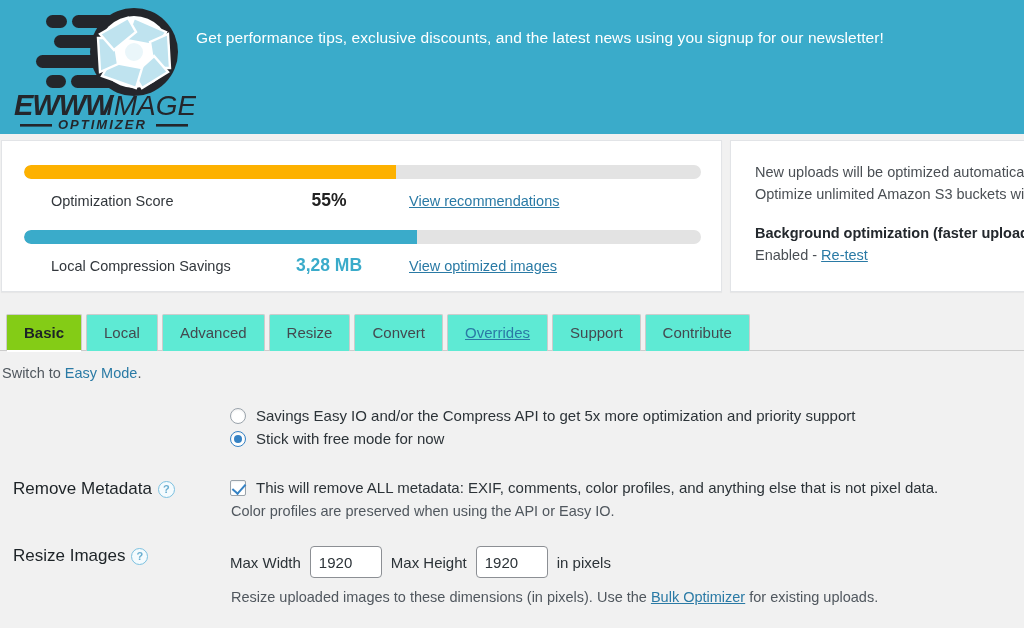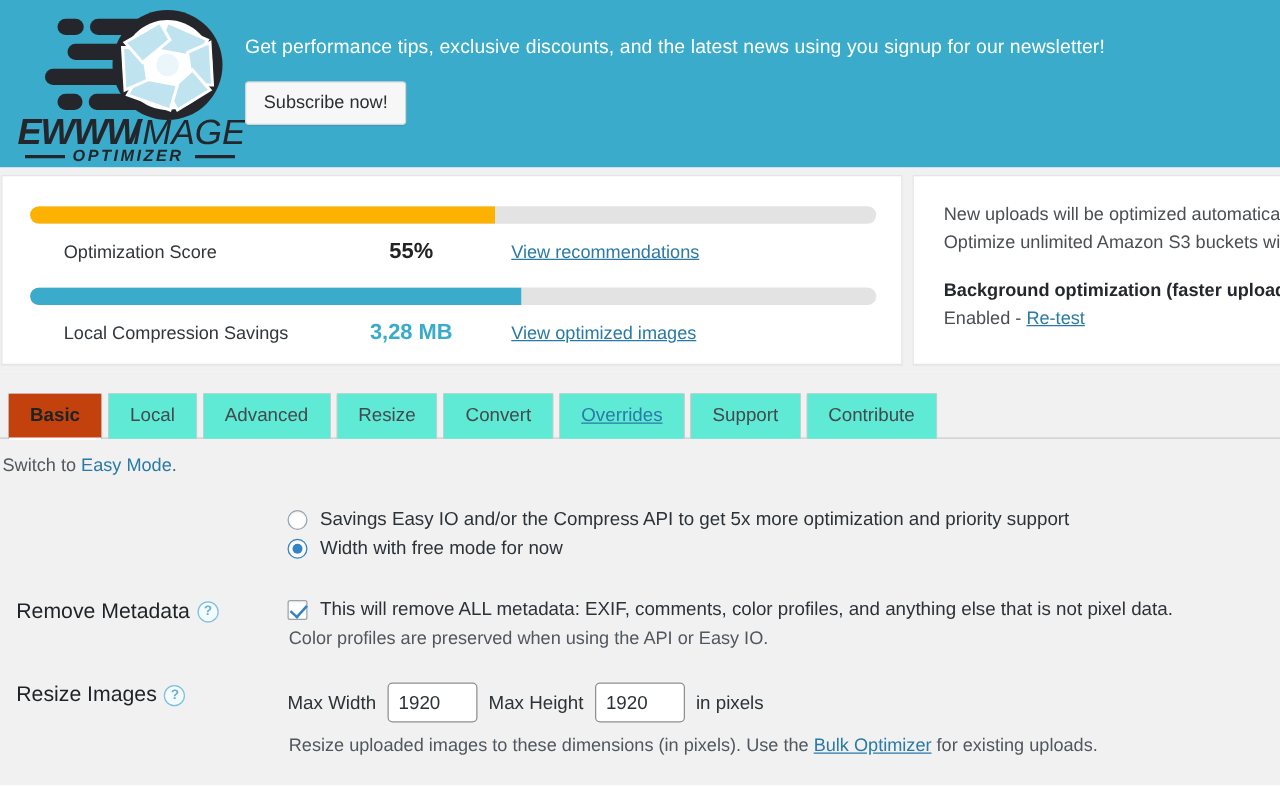--- a/index.html
+++ b/index.html
@@ -145,21 +145,21 @@
     border: 1px solid #ccc;
     border-bottom: none;
     padding: 9px 17px 10px;
     font-size: 15px;
     color: #43494f;
     cursor: pointer;
     line-height: 1.15;
     border-radius: 2px 2px 0 0;
   }
   .tab.active {
-    background: #c2410c;
+    background: #84cc16;
     color: #1d2327;
     font-weight: bold;
     border-color: #ccc;
     position: relative;
   }
   .tab.active::after {
     content:"";
     position: absolute;
     left: 0; right: 0; bottom: -1px;
     height: 2px;
@@ -320,21 +320,20 @@
       <text x="6" y="109" font-family="Liberation Sans, sans-serif" font-size="29" font-weight="bold" font-style="italic" fill="#24262b" letter-spacing="-1">EWWW</text>
       <text x="98" y="109" font-family="Liberation Sans, sans-serif" font-size="28" font-style="italic" fill="#24262b" letter-spacing="0">IMAGE</text>
       <rect x="12" y="118" width="32" height="2.6" fill="#24262b"></rect>
       <text x="50" y="123" font-family="Liberation Sans, sans-serif" font-size="13" font-weight="bold" font-style="italic" fill="#24262b" letter-spacing="2">OPTIMIZER</text>
       <rect x="148" y="118" width="32" height="2.6" fill="#24262b"></rect>
     </svg>
   </div>
 
   <div class="banner-body">
     <div class="banner-text">Get performance tips, exclusive discounts, and the latest news using you signup for our newsletter!</div>
-    <button class="subscribe-btn">Subscribe now!</button>
   </div>
 </div>
 
 <div class="stats-strip">
 
   <div class="panel panel-left">
 
     <div class="bar-track">
       <div class="bar-fill" id="bar0" style="width: 55%; background: rgb(253, 177, 0);"></div>
     </div>
@@ -385,21 +384,21 @@
 
   <div class="row" style="margin-top:26px;">
     <div class="row-label"></div>
     <div class="row-field">
       <div class="radio-line">
         <span class="radio"></span>
         <span>Savings Easy IO and/or the Compress API to get 5x more optimization and priority support</span>
       </div>
       <div class="radio-line">
         <span class="radio checked"></span>
-        <span>Width with free mode for now</span>
+        <span>Stick with free mode for now</span>
       </div>
     </div>
   </div>
 
   <div class="row" style="margin-top:26px;">
     <div class="row-label">
       <span>Remove Metadata</span>
       <span class="help-icon">?</span>
     </div>
     <div class="row-field">

